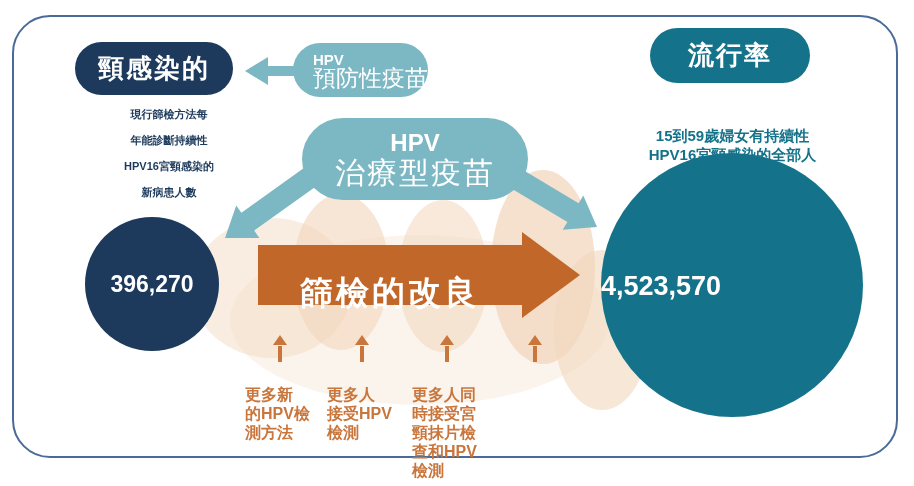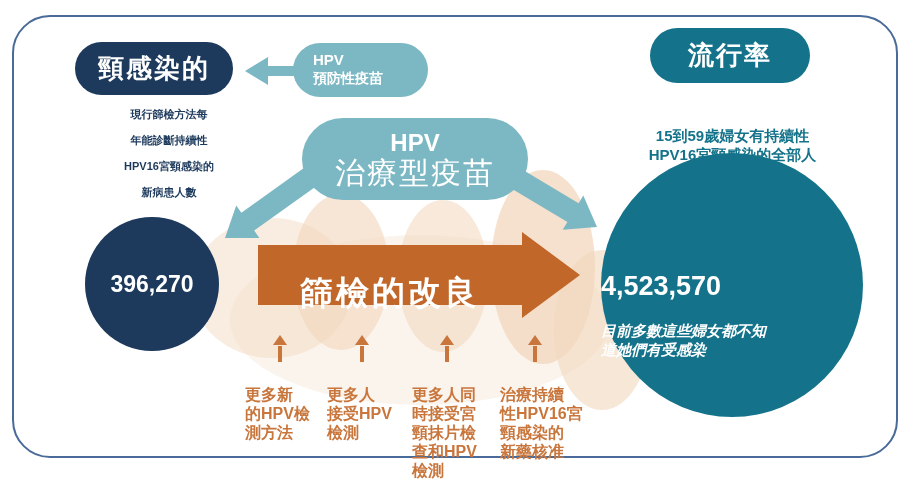--- a/index.html
+++ b/index.html
@@ -29,21 +29,21 @@
     color:#fff;font-weight:bold;box-sizing:border-box;
   }
   .pill-incidence{left:75px;top:42px;width:158px;height:53px;border-radius:27px;
     background:var(--navy);font-size:26px;letter-spacing:2px;}
   .pill-prevalence{left:650px;top:28px;width:160px;height:55px;border-radius:28px;
     background:var(--teal);font-size:26px;letter-spacing:2px;}
   .pill-preventive{left:293px;top:43px;width:135px;height:54px;border-radius:27px;
     background:var(--teal-light);flex-direction:column;align-items:flex-start;
     justify-content:center;padding-left:20px;}
   .pill-preventive .l1{font-size:15px;font-weight:bold;line-height:16px;}
-  .pill-preventive .l2{font-size:14px;font-weight:bold;line-height:21px;}
+  .pill-preventive .l2{font-size:23px;font-weight:normal;line-height:21px;}
   .bubble-therapeutic{left:302px;top:118px;width:226px;height:82px;border-radius:41px;
     background:var(--teal-light);flex-direction:column;}
   .bubble-therapeutic .l1{font-size:24px;font-weight:bold;line-height:26px;}
   .bubble-therapeutic .l2{font-size:30px;font-weight:normal;line-height:33px;letter-spacing:2px;}
   .desc{position:absolute;font-weight:bold;text-align:center;white-space:pre-line;}
   .desc-incidence{left:74px;top:101px;width:190px;font-size:11px;line-height:26px;color:var(--navy);}
   .desc-prevalence{left:620px;top:126px;width:225px;font-size:15px;line-height:19px;color:var(--teal);}
   .circle{position:absolute;border-radius:50%;color:#fff;text-align:left;}
   .circle-incidence{left:85px;top:217px;width:134px;height:134px;background:var(--navy);
     display:flex;align-items:center;justify-content:center;font-size:23px;font-weight:bold;}
@@ -115,22 +115,20 @@
 新病患人數</div>
   <div class="desc desc-prevalence">15到59歲婦女有持續性
 HPV16宮頸感染的全部人</div>
 
   <div class="circle circle-incidence">
     <span>396,270</span>
   </div>
 
   <div class="circle circle-prevalence">
     <div class="value">4,523,570</div>
-    <div class="note">目前多數這些婦女都不知
-道她們有受感染</div>
   </div>
 
   <div class="screening-label">篩檢的改良</div>
 
   <div class="factor f1">
     <div class="up-arrow"><div class="head"></div><div class="stem"></div></div>
     <div>更多新
 的HPV檢
 測方法</div>
   </div>
@@ -143,19 +141,15 @@
   <div class="factor f3">
     <div class="up-arrow"><div class="head"></div><div class="stem"></div></div>
     <div>更多人同
 時接受宮
 頸抹片檢
 查和HPV
 檢測</div>
   </div>
   <div class="factor f4">
     <div class="up-arrow"><div class="head"></div><div class="stem"></div></div>
-    <div>治療持續
-性HPV16宮
-頸感染的
-新藥核准</div>
   </div>
 
 </div>
 
 </body></html>

